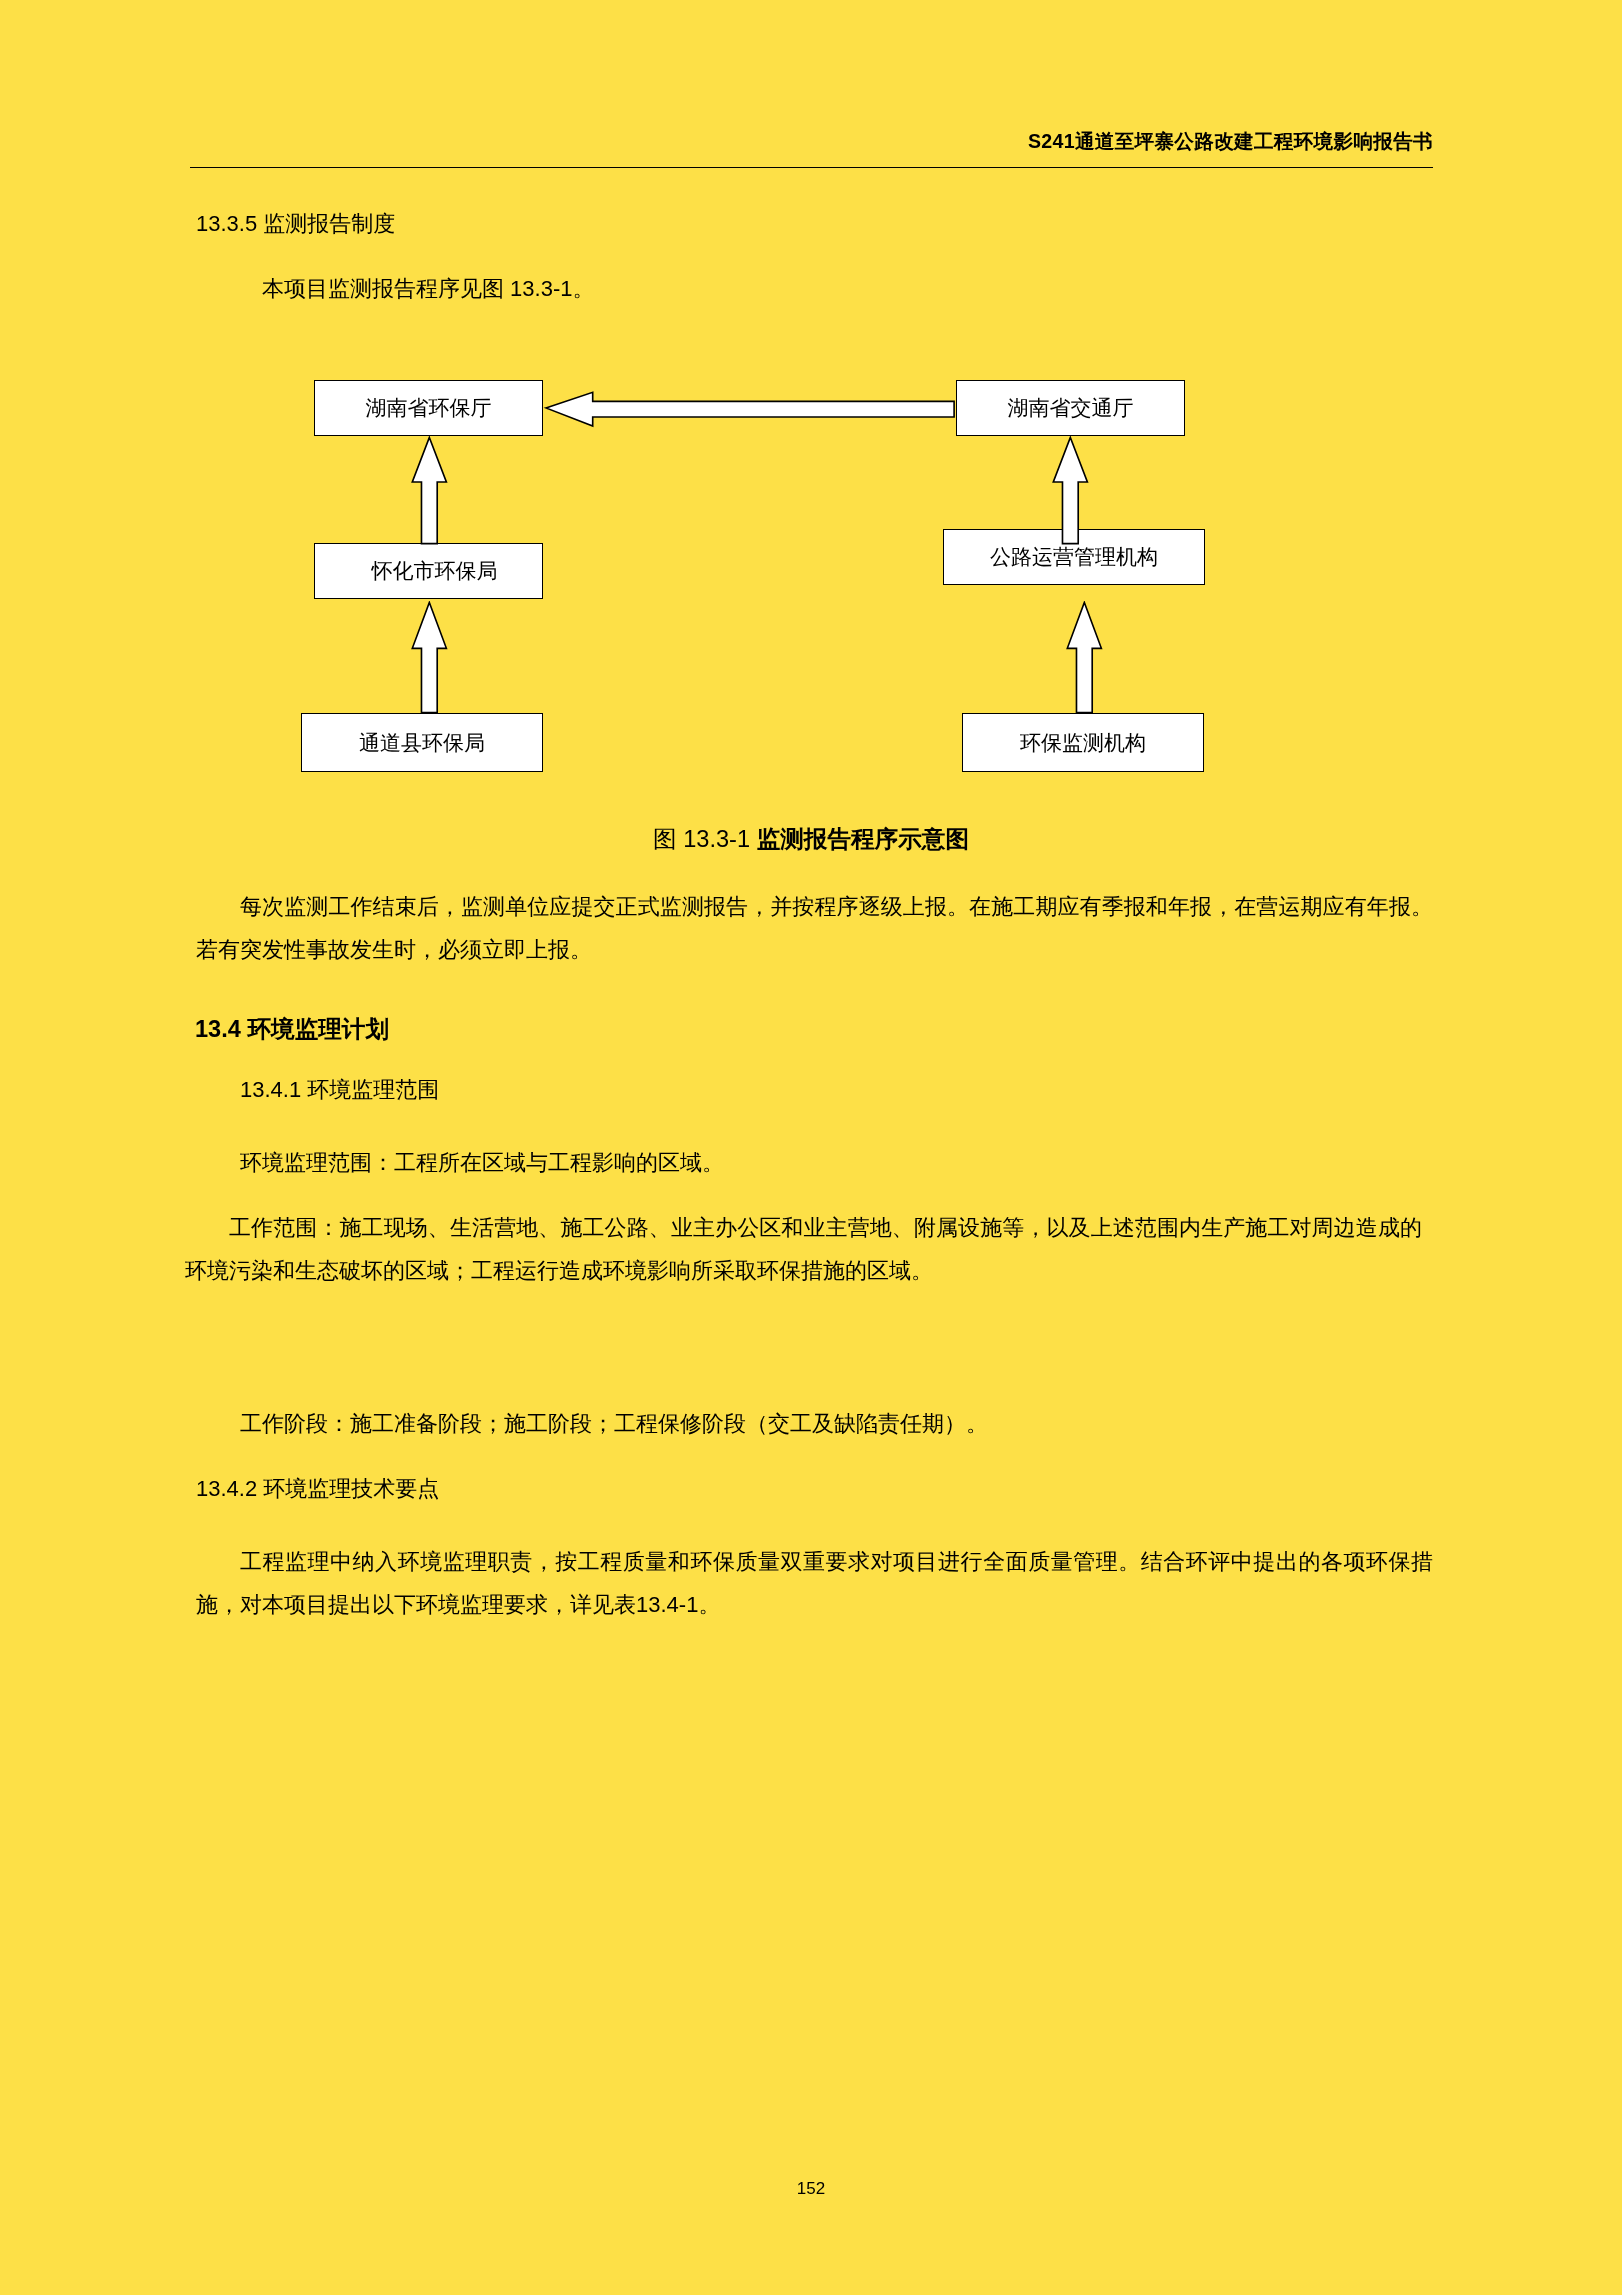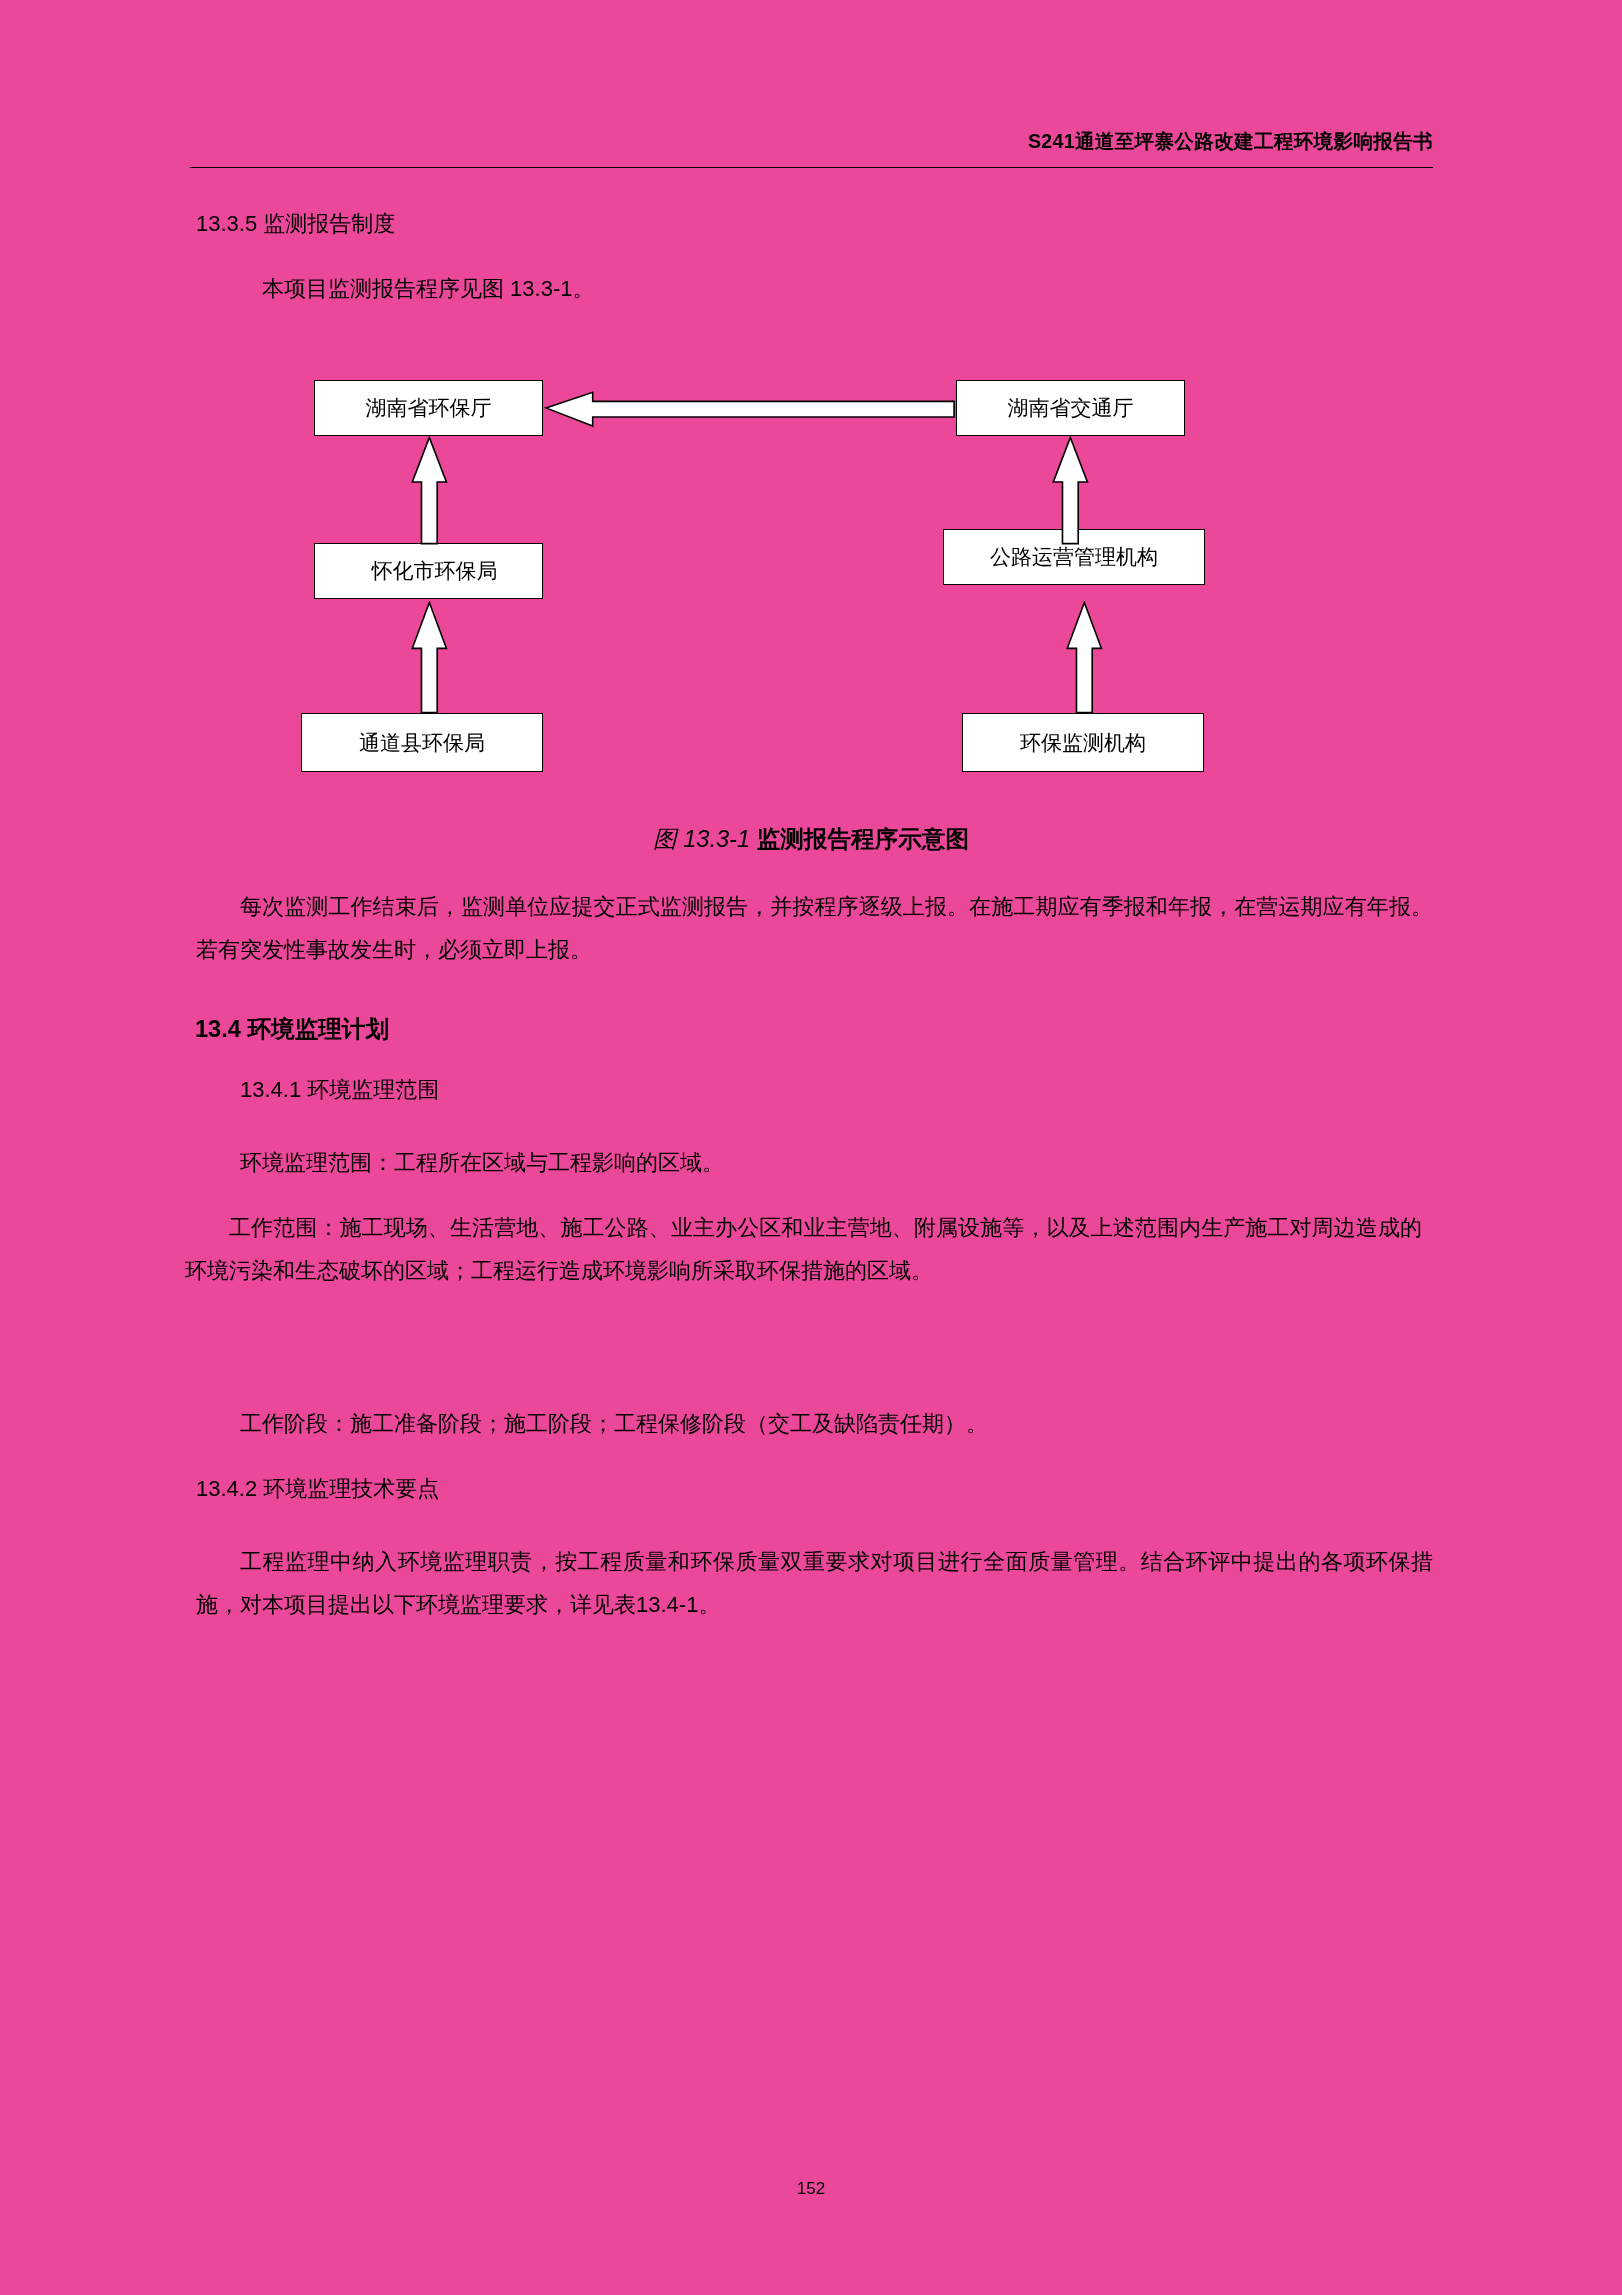--- a/index.html
+++ b/index.html
@@ -4,21 +4,21 @@
 <style>
   html, body {
     margin: 0;
     padding: 0;
     background: #ffffff;
   }
   .page {
     position: relative;
     width: 1622px;
     height: 2295px;
-    background: #ec4899;
+    background: #fde047;
     font-family: "Liberation Serif", "DejaVu Serif", serif;
     color: #000000;
     box-sizing: border-box;
     overflow: hidden;
   }
 
   
   .header {
     position: absolute;
     left: 190px;
@@ -98,21 +98,20 @@
     position: absolute;
     left: 0;
     width: 1622px;
     text-align: center;
     font-family: "Liberation Sans", "DejaVu Sans", sans-serif;
     font-size: 23.6px;
     font-weight: bold;
   }
   .fig-caption .light {
     font-weight: normal;
-    font-style: italic;
   }
 
   .page-number {
     position: absolute;
     left: 0;
     top: 2179px;
     width: 1622px;
     text-align: center;
     font-family: "Liberation Sans", "DejaVu Sans", sans-serif;
     font-size: 17px;

